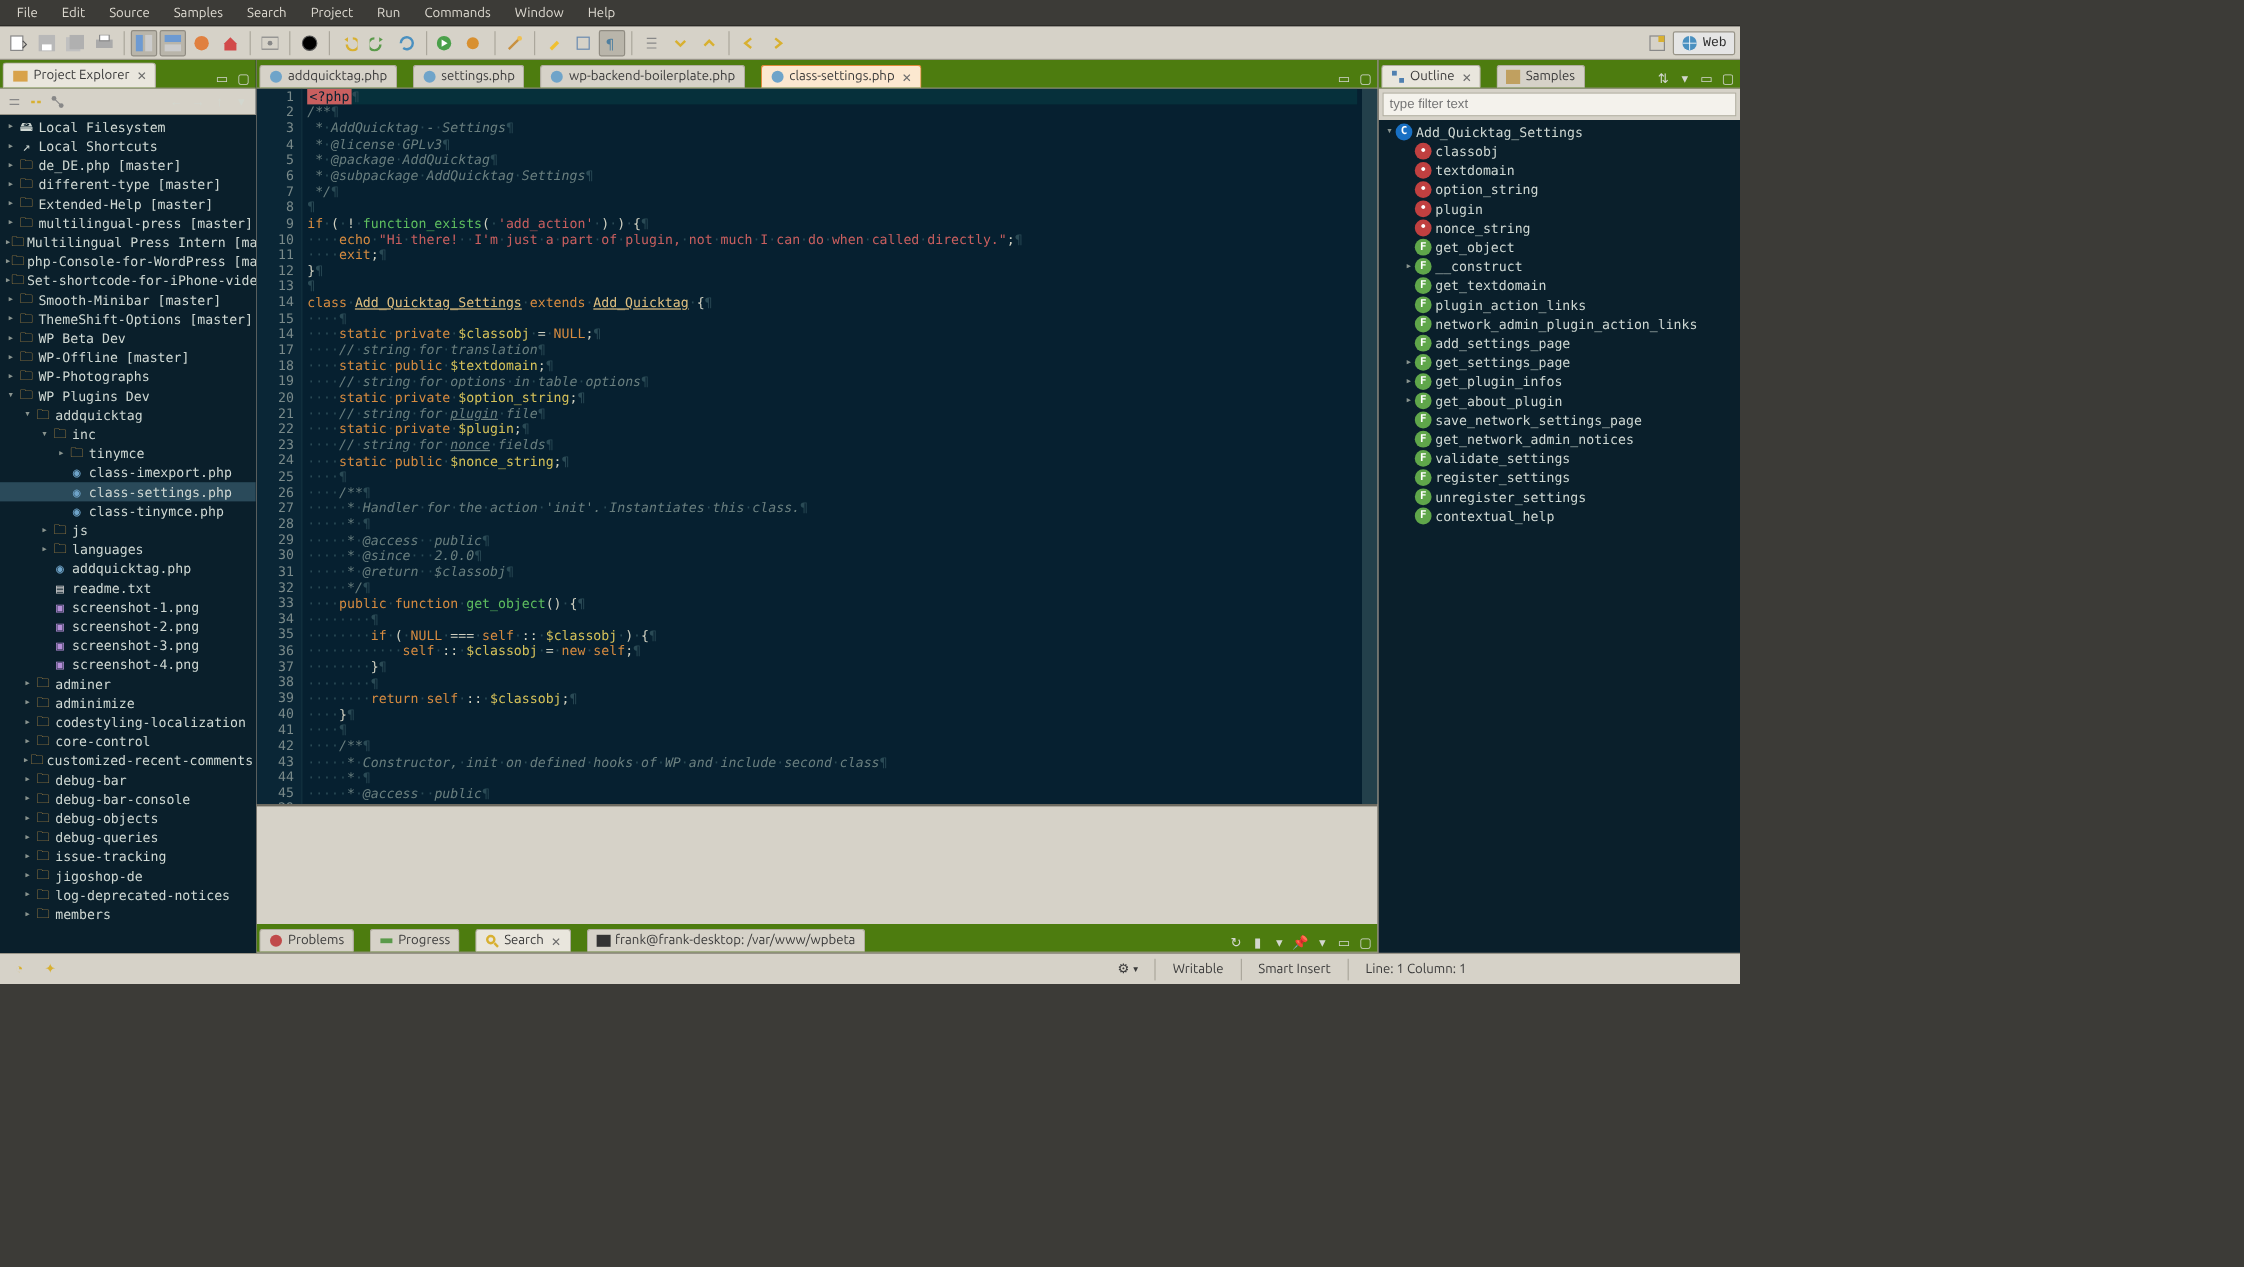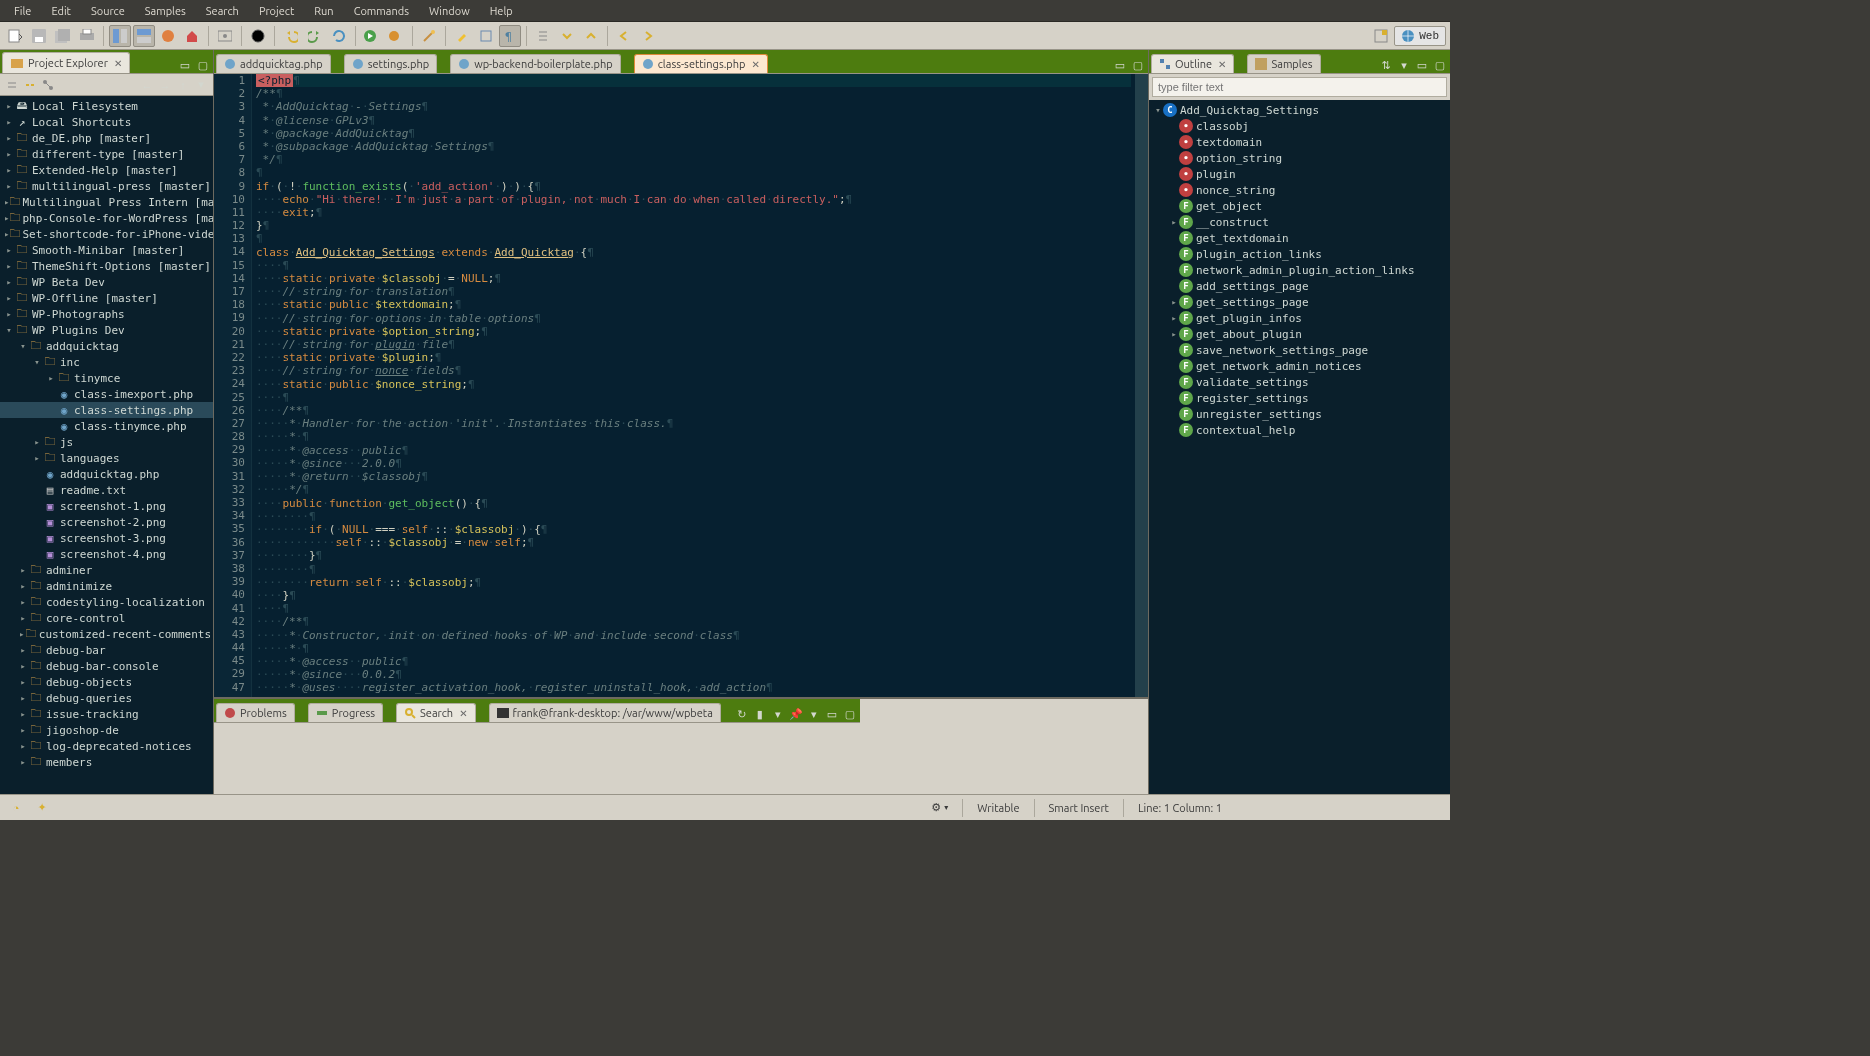--- a/index.html
+++ b/index.html
@@ -48,21 +48,21 @@
 .code .line-act { background:#06303b; display:inline-block; width:100%; }
 .kw { color:#d68b40; }
 .fn { color:#5fbf5f; }
 .str { color:#c95f5f; }
 .cmt { color:#6a7f7f; font-style:italic; }
 .var { color:#d6c25a; }
 .ws  { color:#2a4a55; }
 .code .php-tag { background:#c95f5f; color:#062030; padding:0 2px;}
 .cls { color:#e0c080; text-decoration:underline; }
 
-.bottom-panel { height:97px; display:flex; border-top:2px solid #6d6a60; }
+.bottom-panel { height:124px; display:flex; flex-direction:column; border-top:2px solid #6d6a60;justify-content:flex-end; }
 .bottom-body { flex:1; background:#062030; color:#cfd8d3; font-family:"DejaVu Sans Mono",monospace; font-size:11px; padding:4px 6px; }
 .bottom-body a { color:#7aa7d8; text-decoration:underline; }
 
 .outline-input { margin:3px; }
 .outline-input input { width:100%; background:#f4f2ec; border:1px solid #b0ac9f; padding:3px 5px; font-size:11px; color:#555; }
 .outline-tree { flex:1; background:#0a1f2b; color:#cfd8d3; font-family:monospace; font-size:11px; overflow-y:auto; padding:2px 0; }
 .out-row { display:flex; align-items:center; height:16px; padding:0 2px; cursor:pointer; }
 .o-ic { width:14px; height:14px; border-radius:7px; display:inline-flex; align-items:center; justify-content:center; font-size:9px; font-weight:bold; margin-right:3px; }
 .o-c { background:#1870c4; color:#fff; }
 .o-f { background:#5fa64a; color:#fff; }

